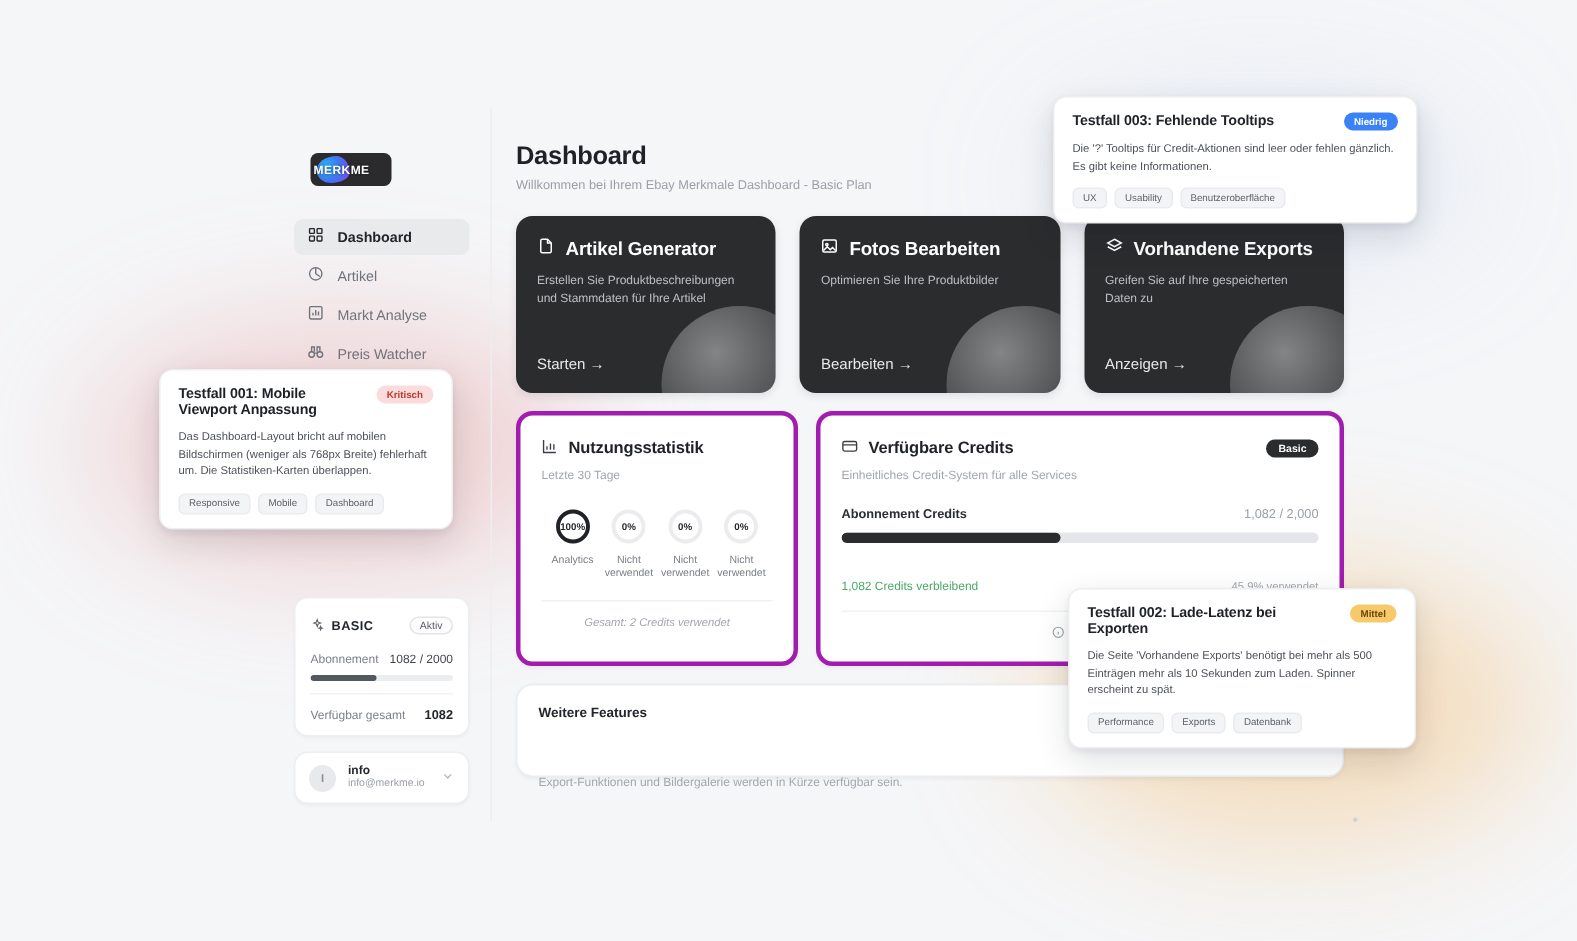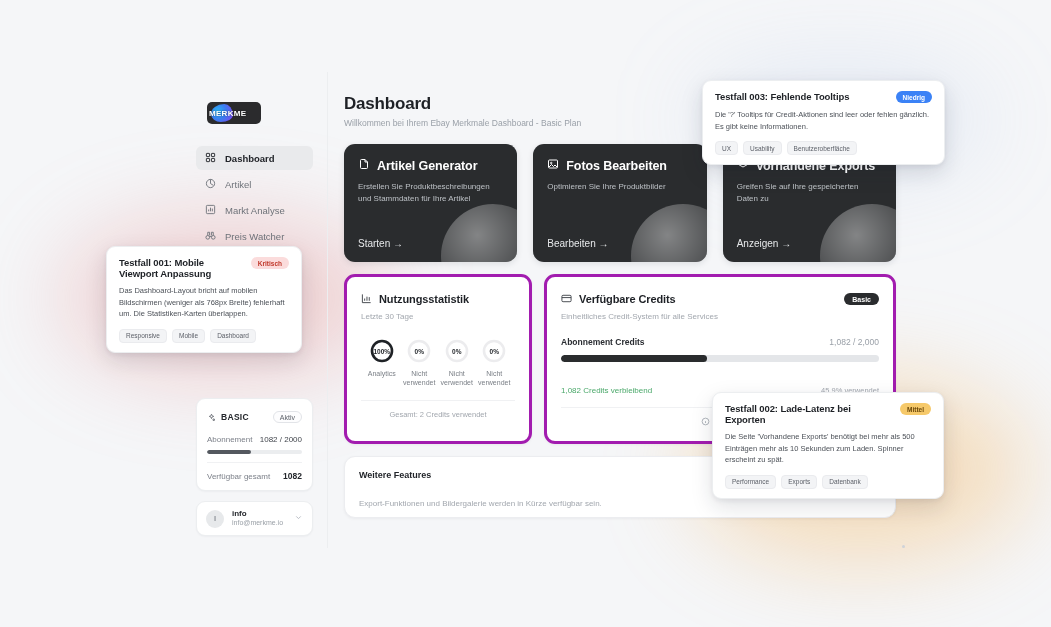--- a/index.html
+++ b/index.html
@@ -143,21 +143,21 @@
   .rings { display:flex; justify-content:space-between; margin-top: 18px; padding: 0 2px; }
   .ring-col { width: 40px; text-align:center; }
   .ring { width:24px; height:24px; margin: 0 auto; position:relative; }
   .ring svg { transform: rotate(-90deg); }
   .ring .pct {
     position:absolute; inset:0; display:flex; align-items:center; justify-content:center;
     font-size:6.5px; font-weight:700; color:#26292e;
   }
   .ring-col .lab { font-size:7px; color:#7a7f86; margin-top:6px; line-height:1.3; }
   .usage-div { height:1px; background:#f0f1f3; margin: 13px 0 0; }
-  .usage-total { text-align:center; font-size:7.5px; color:#a2a7ae; margin-top:9px; }
+  .usage-total { text-align:center; font-size:7.5px; color:#a2a7ae; margin-top:9px;font-style:italic; }
 
   .credits { flex:1; }
   .credits .hdr { justify-content: flex-start; }
   .chip-basic {
     margin-left:auto; background:#2a2c2e; color:#fff; font-size:7px; font-weight:600;
     border-radius: 9px; padding: 2.5px 8px;
   }
   .credit-row { display:flex; align-items:center; margin-top: 16px; text-align: right; }
   .credit-row .k { font-size:8.5px; font-weight:700; color:#2a2d32; }
   .credit-row .v { margin-left:auto; font-size:8.5px; color:#9aa0a8; }
@@ -169,21 +169,21 @@
   .credit-div { height:1px; background:#f0f1f3; margin: 12px 0 0; }
   .details { display:flex; align-items:center; justify-content:center; gap:5px; margin-top:9px; font-size:8px; color:#9aa0a8; cursor:pointer;}
   .details svg { width:9px; height:9px; }
 
   .features {
     margin-top: 12px; background:#fff; border:1px solid #ecedf0; border-radius:11px;
     box-shadow: 0 1px 3px rgba(20,25,40,.05);
     padding: 13px 14px 16px; height: 62px;
   }
   .features .h { font-size:9px; font-weight:700; color:#22252a; }
-  .features .p { font-size:8px; color:#a2a7ae; margin-top: 19px; }
+  .features .p { font-size:8px; color:#a2a7ae; margin-top: 37px; }
 
   
   .tip {
     position:absolute; background:#fff; border:1px solid #eceef0; border-radius:9px;
     box-shadow: 0 8px 22px rgba(25,30,50,.13), 0 2px 5px rgba(25,30,50,.07);
     padding: 10px 12px 9px;
   }
   .tip .thead { display:flex; align-items:flex-start; gap:8px; }
   .tip .ttitle { font-size:9.5px; font-weight:700; color:#1e2126; letter-spacing:-.1px; }
   .tip .sev { margin-left:auto; font-size:6.5px; font-weight:700; border-radius:9px; padding:2.5px 7px; white-space:nowrap; }
@@ -192,21 +192,21 @@
   .sev-nied { background:#3b82f6; color:#fff; }
   .tip .tbody { font-size:7.5px; color:#4c5158; line-height:1.55; margin-top:6px; }
   .tip .tags { display:flex; gap:5px; margin-top:9px; flex-wrap:wrap; }
   .tip .tag {
     font-size:6.5px; color:#5d6169; background:#f3f4f6; border:1px solid #eaebee;
     border-radius:4px; padding:2.5px 6px;
   }
 
   #tip1 { left:106px; top:246px; width: 196px; }
   #tip2 { left:712px; top:392px; width: 232px; }
-  #tip3 { left:702px; top:80px;  width: 243px; }
+  #tip3 { left:702px; top:64px;  width: 243px; }
 
   .speck { position:absolute; left:902px; top:545px; width:3px; height:3px; border-radius:50%; background:#cfd3d8; }
 </style>
 </head>
 <body>
 
 <div id="stage">
 
   <div class="glow glow-red"></div>
   <div class="glow glow-orange"></div>

